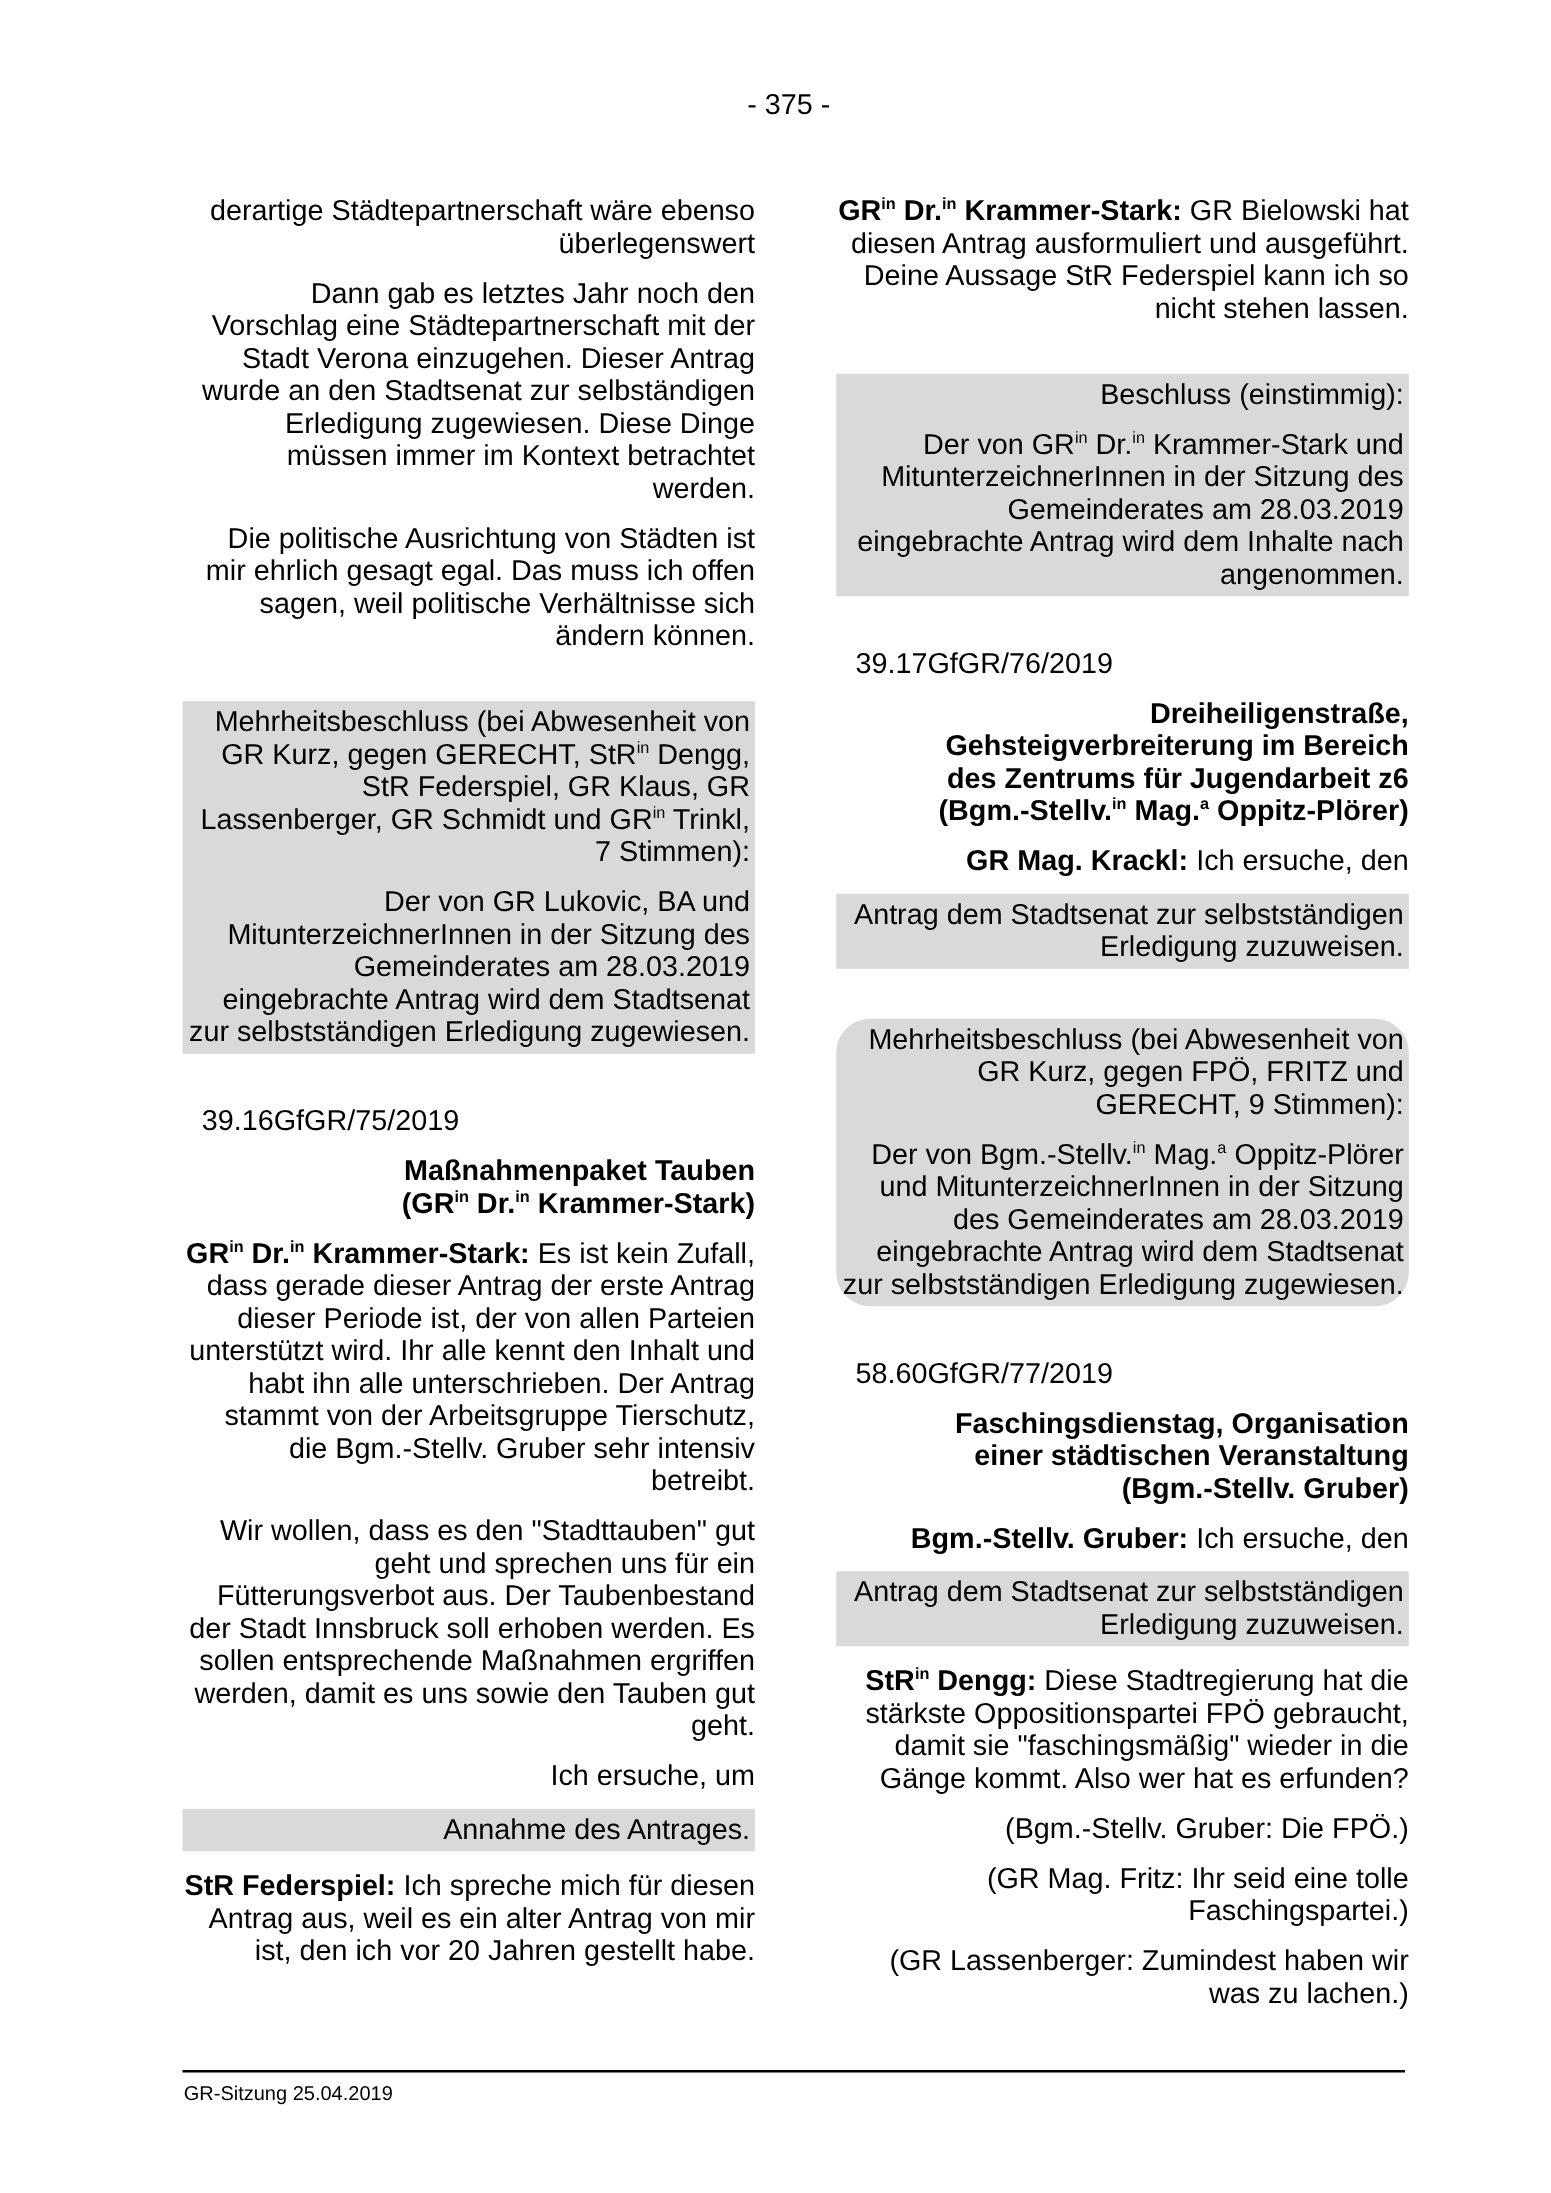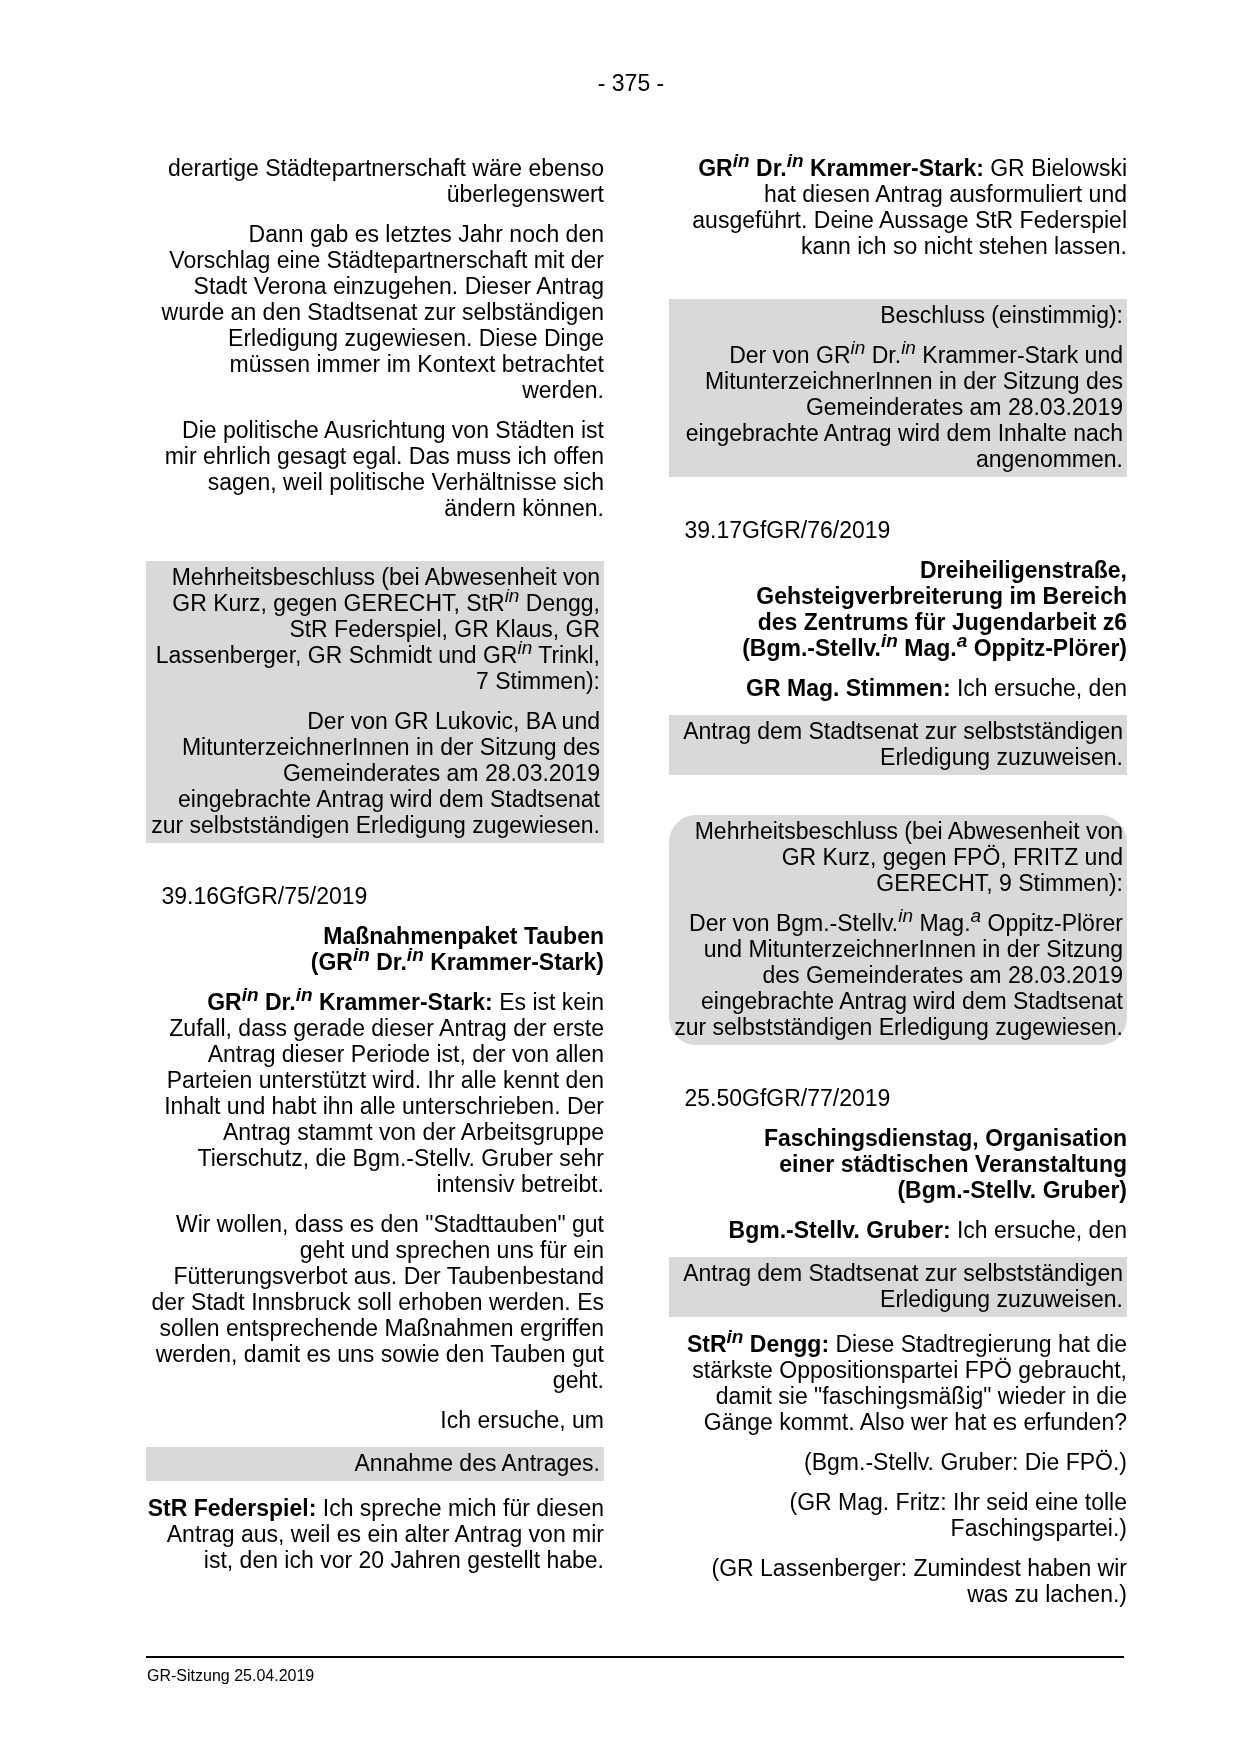--- a/index.html
+++ b/index.html
@@ -25,21 +25,21 @@
     top: 155px;
     width: 458px;
     font-size: 23px; line-height: 26px;
     text-align: right;
   }
   .col-left  { left: 146px; }
   .col-right { left: 669px; }
 
   .para { margin: 0 0 14px 0; }
   .b { font-weight: bold; }
-  sup { font-size: 19px; line-height: 0; vertical-align: super; font-style: italic; }
+  sup { font-size: 13px; line-height: 0; vertical-align: super; }
 
   .highlight {
     margin: 0 0 14px 0;
     padding: 3px 4px 5px 3px;
   }
   .highlight .hl-para { margin: 0 0 14px 0; }
   .highlight .hl-para:last-child { margin-bottom: 0; }
 
   .spacer { height: 26px; }
 
@@ -99,32 +99,32 @@
       <div class="highlight" style="background: rgb(217, 217, 217); margin-top: 40px;">
         <p class="hl-para"><span>Beschluss (einstimmig):</span></p>
         <p class="hl-para"><span>Der von GR</span><sup>in</sup><span> Dr.</span><sup>in</sup><span> Krammer-Stark und MitunterzeichnerInnen in der Sitzung des Gemeinderates am 28.03.2019 eingebrachte Antrag wird dem Inhalte nach angenommen.</span></p>
       </div>
       <div class="spacer"></div>
       <p class="heading">
         <span class="heading-num">39.17</span>
         <span class="heading-code">GfGR/76/2019</span>
       </p>
       <p class="subtitle"><span class="b">Dreiheiligenstraße, Gehsteigverbreiterung im Bereich des Zentrums für Jugendarbeit z6 (Bgm.-Stellv.</span><sup class="b">in</sup><span class="b"> Mag.</span><sup class="b">a</sup><span class="b"> Oppitz-Plörer)</span></p>
-      <p class="para"><span class="b">GR Mag. Stimmen:</span><span> Ich ersuche, den</span></p>
+      <p class="para"><span class="b">GR Mag. Krackl:</span><span> Ich ersuche, den</span></p>
       <div class="highlight" style="background: rgb(217, 217, 217);">
         <p class="hl-para"><span>Antrag dem Stadtsenat zur selbstständigen Erledigung zuzuweisen.</span></p>
       </div>
       <div class="spacer"></div>
       <div class="highlight" style="background: rgb(217, 217, 217); border-radius: 27px;">
         <p class="hl-para"><span>Mehrheitsbeschluss (bei Abwesenheit von GR Kurz, gegen FPÖ, FRITZ und GERECHT, 9 Stimmen):</span></p>
         <p class="hl-para"><span>Der von Bgm.-Stellv.</span><sup>in</sup><span> Mag.</span><sup>a</sup><span> Oppitz-Plörer und MitunterzeichnerInnen in der Sitzung des Gemeinderates am 28.03.2019 eingebrachte Antrag wird dem Stadtsenat zur selbstständigen Erledigung zugewiesen.</span></p>
       </div>
       <div class="spacer"></div>
       <p class="heading">
-        <span class="heading-num">25.50</span>
+        <span class="heading-num">58.60</span>
         <span class="heading-code">GfGR/77/2019</span>
       </p>
       <p class="subtitle"><span class="b">Faschingsdienstag, Organisation einer städtischen Veranstaltung (Bgm.-Stellv. Gruber)</span></p>
       <p class="para"><span class="b">Bgm.-Stellv. Gruber:</span><span> Ich ersuche, den</span></p>
       <div class="highlight" style="background: rgb(217, 217, 217);">
         <p class="hl-para"><span>Antrag dem Stadtsenat zur selbstständigen Erledigung zuzuweisen.</span></p>
       </div>
       <p class="para"><span class="b">StR</span><sup class="b">in</sup><span class="b"> Dengg:</span><span> Diese Stadtregierung hat die stärkste Oppositionspartei FPÖ gebraucht, damit sie "faschingsmäßig" wieder in die Gänge kommt. Also wer hat es erfunden?</span></p>
       <p class="para"><span>(Bgm.-Stellv. Gruber: Die FPÖ.)</span></p>
       <p class="para"><span>(GR Mag. Fritz: Ihr seid eine tolle Faschingspartei.)</span></p>

